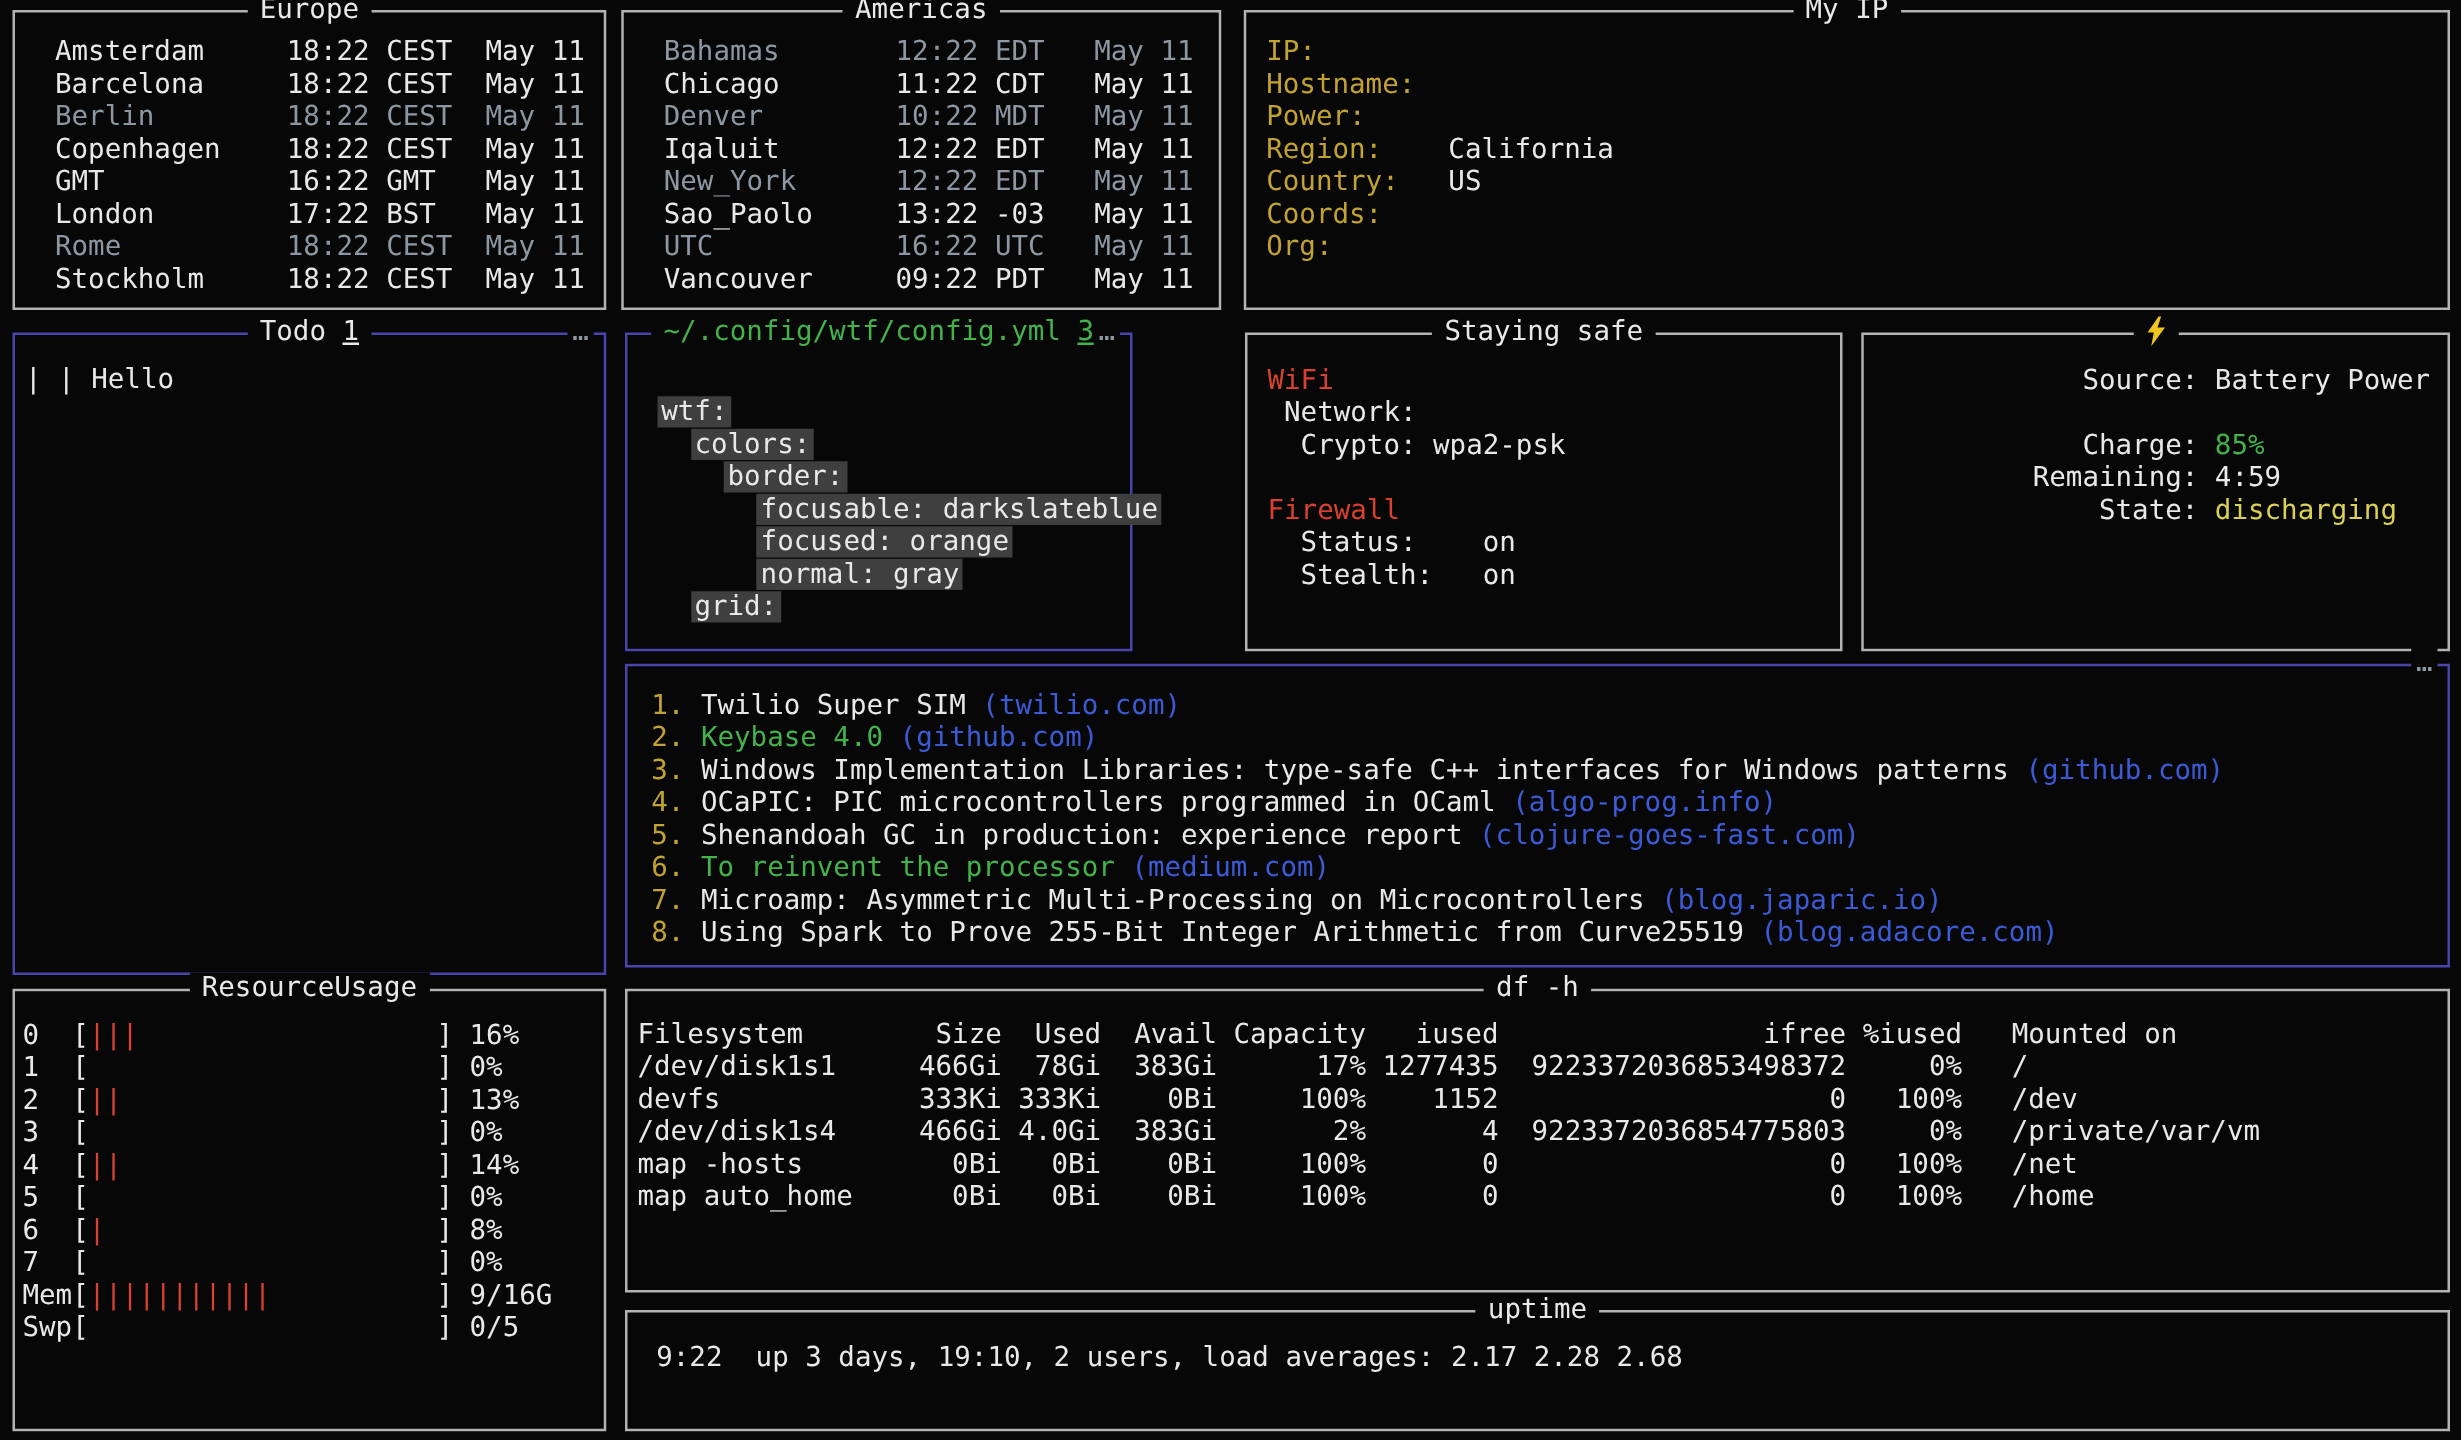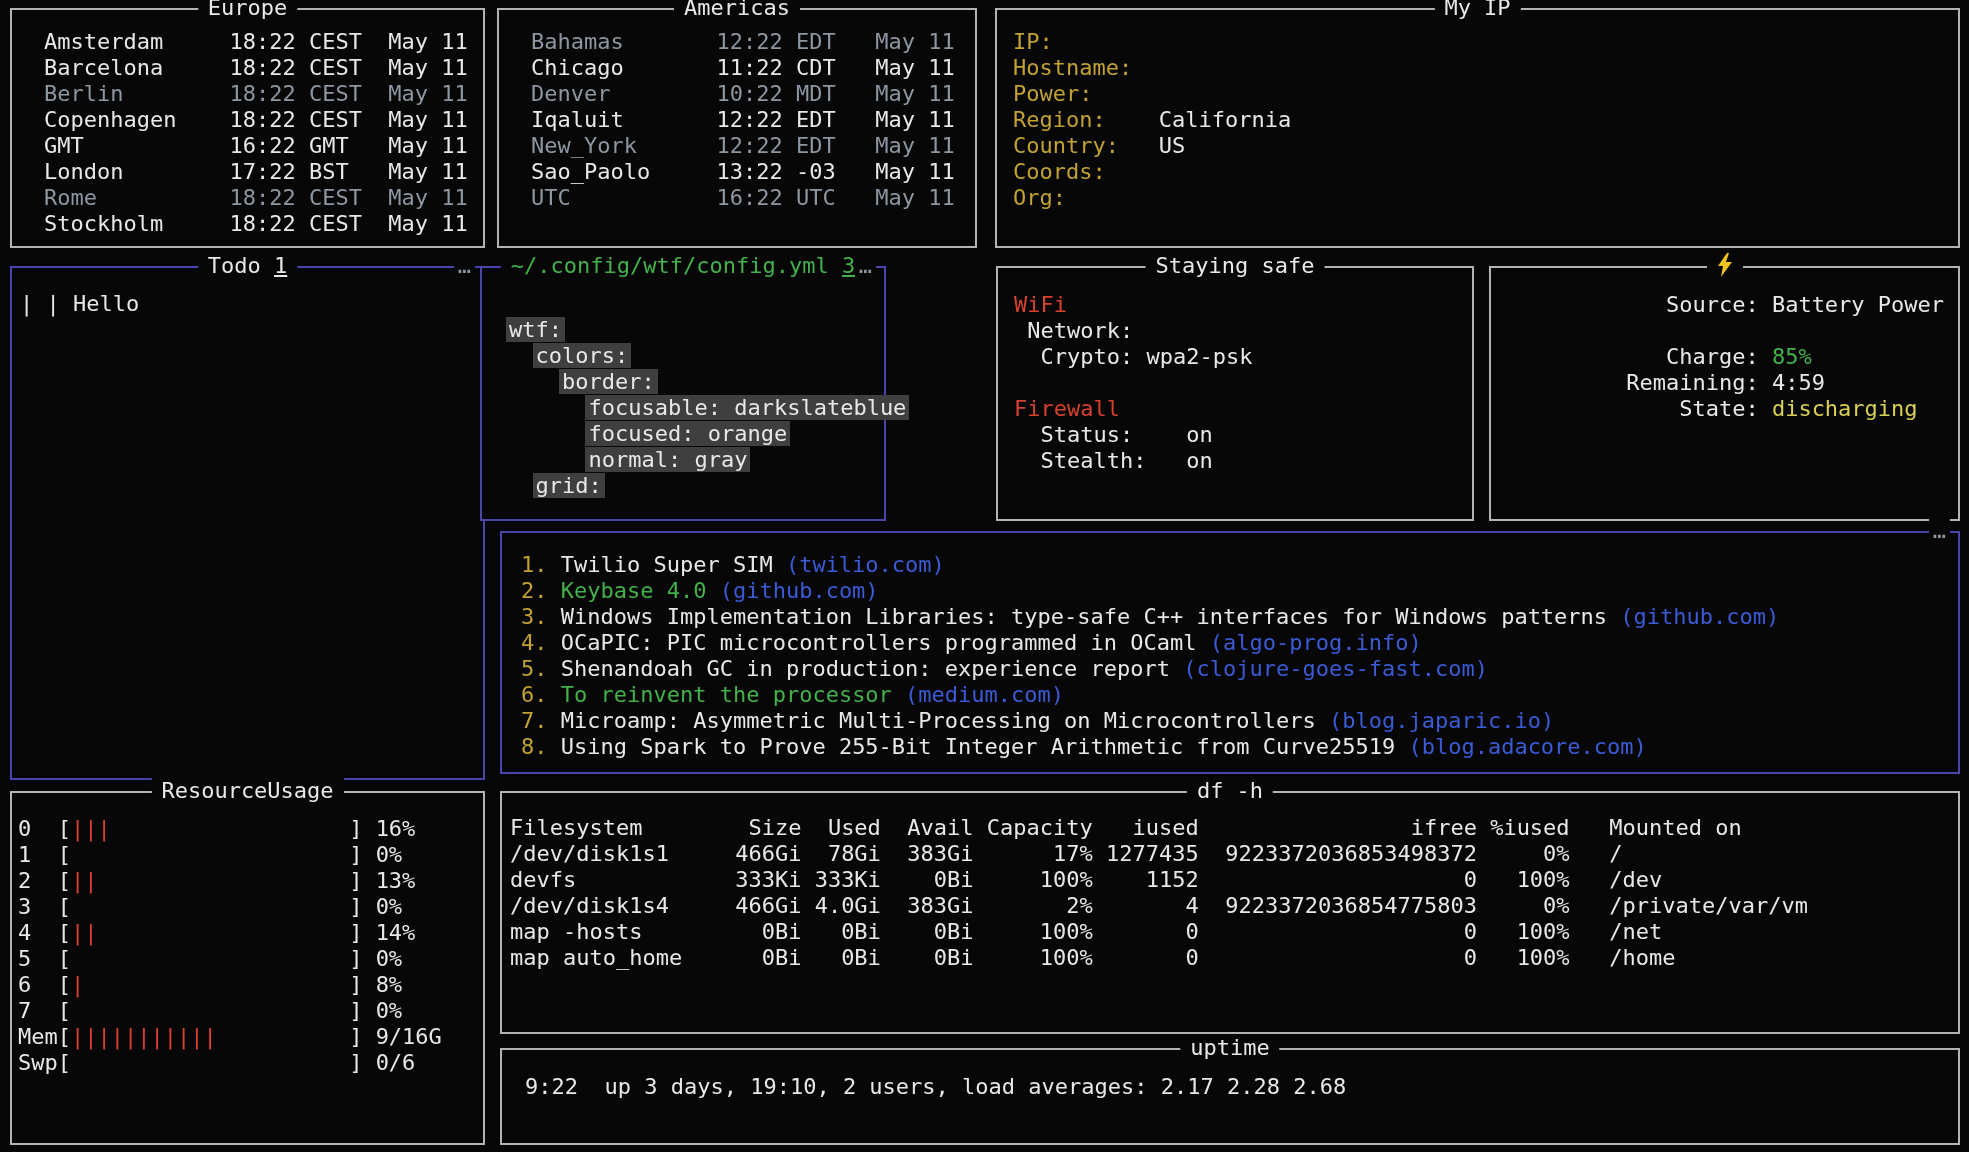--- a/index.html
+++ b/index.html
@@ -78,20 +78,21 @@
 <div class="panel" id="p-americas" style="left:497px;top:8px;width:480px;height:240px">
   <span class="ptitle">Americas</span>
   <div class="content">
     <div class="line dim">Bahamas       12:22 EDT   May 11</div>
     <div class="line">Chicago       11:22 CDT   May 11</div>
     <div class="line dim">Denver        10:22 MDT   May 11</div>
     <div class="line">Iqaluit       12:22 EDT   May 11</div>
     <div class="line dim">New_York      12:22 EDT   May 11</div>
     <div class="line">Sao_Paolo     13:22 -03   May 11</div>
     <div class="line dim">UTC           16:22 UTC   May 11</div>
+    <div class="line">Vancouver     09:22 PDT   May 11</div>
   </div>
 </div>
 
 <div class="panel" id="p-myip" style="left:995px;top:8px;width:965px;height:240px">
   <span class="ptitle">My IP</span>
   <div class="content">
     <div class="line"><span class="iplab">IP:</span><span class="ipval"></span></div>
     <div class="line"><span class="iplab">Hostname:</span><span class="ipval"></span></div>
     <div class="line"><span class="iplab">Power:</span><span class="ipval"></span></div>
     <div class="line"><span class="iplab">Region:</span><span class="ipval">California</span></div>
@@ -102,21 +103,21 @@
 </div>
 
 <div class="panel focusable" id="p-todo" style="left:10px;top:266px;width:475px;height:514px">
   <span class="ptitle"><span>Todo</span><span class="tkey">1</span></span>
   <span class="pover">…</span>
   <div class="content">
     <div class="line">| | Hello</div>
   </div>
 </div>
 
-<div class="panel focusable" id="p-config" style="left:480px;top:266px;width:406px;height:255px">
+<div class="panel focusable" id="p-config" style="left:500px;top:266px;width:406px;height:255px">
   <span class="ptitle green"><span>~/.config/wtf/config.yml</span><span class="tkey">3</span></span>
   <span class="pover">…</span>
   <div class="content">
     <div class="line"><span class="cpad"></span><span class="code">wtf:</span></div>
     <div class="line"><span class="cpad">  </span><span class="code">colors:</span></div>
     <div class="line"><span class="cpad">    </span><span class="code">border:</span></div>
     <div class="line"><span class="cpad">      </span><span class="code">focusable: darkslateblue</span></div>
     <div class="line"><span class="cpad">      </span><span class="code">focused: orange</span></div>
     <div class="line"><span class="cpad">      </span><span class="code">normal: gray</span></div>
     <div class="line"><span class="cpad">  </span><span class="code">grid:</span></div>
@@ -168,21 +169,21 @@
   <div class="content">
     <div class="line"><span class="rlab">0  </span><span>[</span><span class="rbars">|||</span><span>]</span><span class="rpct">16%</span></div>
     <div class="line"><span class="rlab">1  </span><span>[</span><span class="rbars"></span><span>]</span><span class="rpct">0%</span></div>
     <div class="line"><span class="rlab">2  </span><span>[</span><span class="rbars">||</span><span>]</span><span class="rpct">13%</span></div>
     <div class="line"><span class="rlab">3  </span><span>[</span><span class="rbars"></span><span>]</span><span class="rpct">0%</span></div>
     <div class="line"><span class="rlab">4  </span><span>[</span><span class="rbars">||</span><span>]</span><span class="rpct">14%</span></div>
     <div class="line"><span class="rlab">5  </span><span>[</span><span class="rbars"></span><span>]</span><span class="rpct">0%</span></div>
     <div class="line"><span class="rlab">6  </span><span>[</span><span class="rbars">|</span><span>]</span><span class="rpct">8%</span></div>
     <div class="line"><span class="rlab">7  </span><span>[</span><span class="rbars"></span><span>]</span><span class="rpct">0%</span></div>
     <div class="line"><span class="rlab">Mem</span><span>[</span><span class="rbars">|||||||||||</span><span>]</span><span class="rpct">9/16G</span></div>
-    <div class="line"><span class="rlab">Swp</span><span>[</span><span class="rbars"></span><span>]</span><span class="rpct">0/6</span></div>
+    <div class="line"><span class="rlab">Swp</span><span>[</span><span class="rbars"></span><span>]</span><span class="rpct">0/5</span></div>
   </div>
 </div>
 
 <div class="panel" id="p-df" style="left:500px;top:791px;width:1460px;height:243px">
   <span class="ptitle">df -h</span>
   <div class="content">
     <div class="line">Filesystem        Size  Used  Avail Capacity   iused                ifree %iused   Mounted on</div>
     <div class="line">/dev/disk1s1     466Gi  78Gi  383Gi      17% 1277435  9223372036853498372     0%   /</div>
     <div class="line">devfs            333Ki 333Ki    0Bi     100%    1152                    0   100%   /dev</div>
     <div class="line">/dev/disk1s4     466Gi 4.0Gi  383Gi       2%       4  9223372036854775803     0%   /private/var/vm</div>

